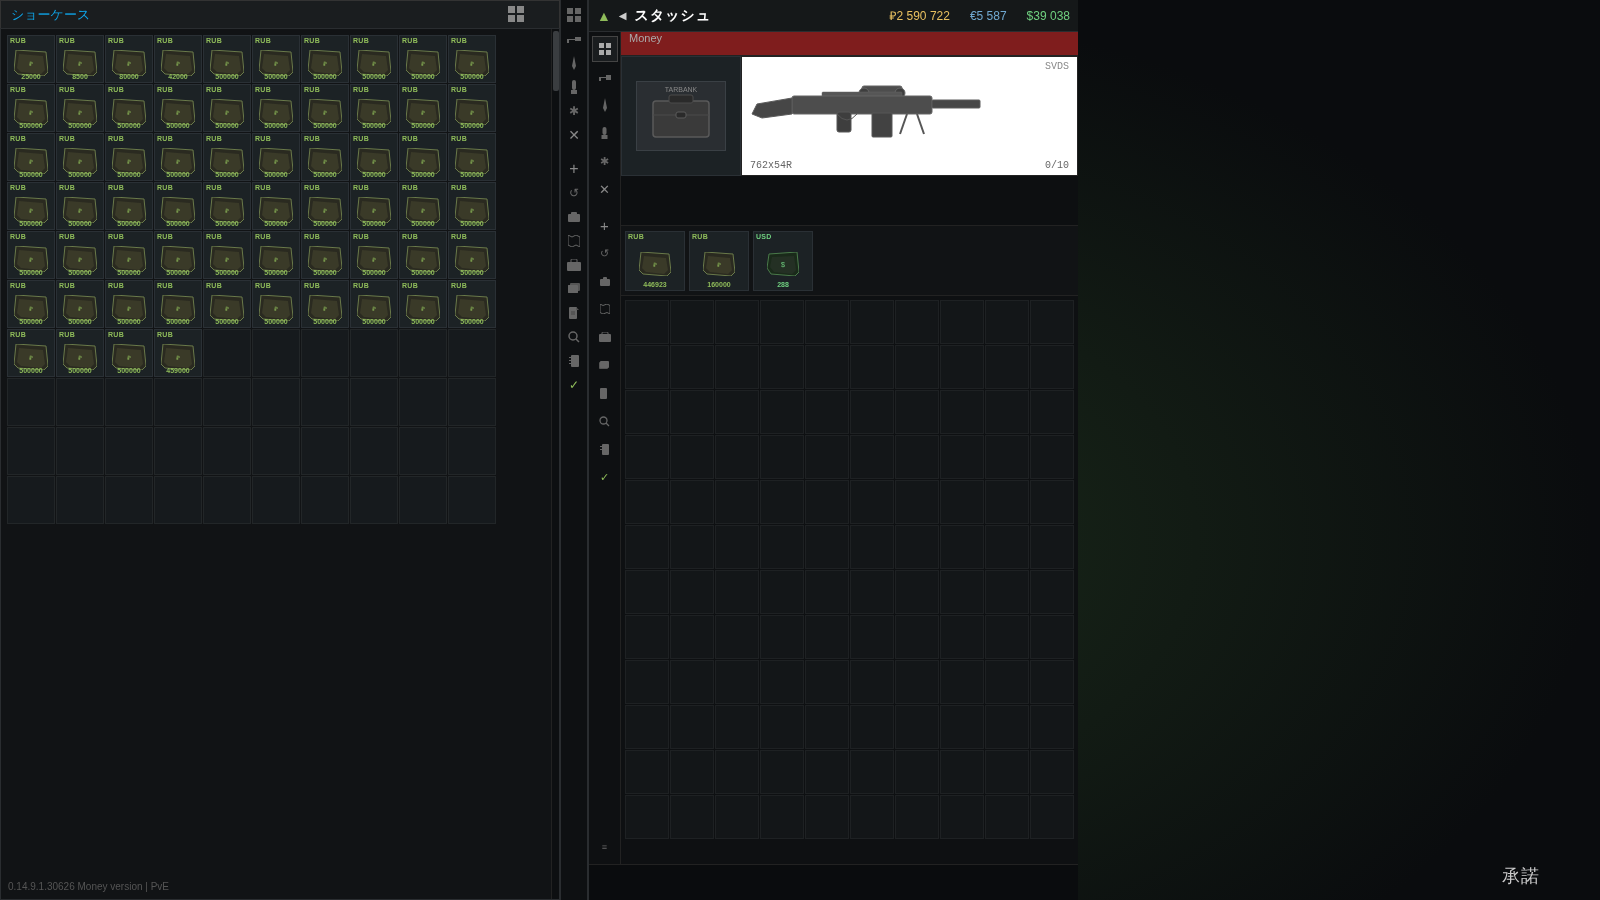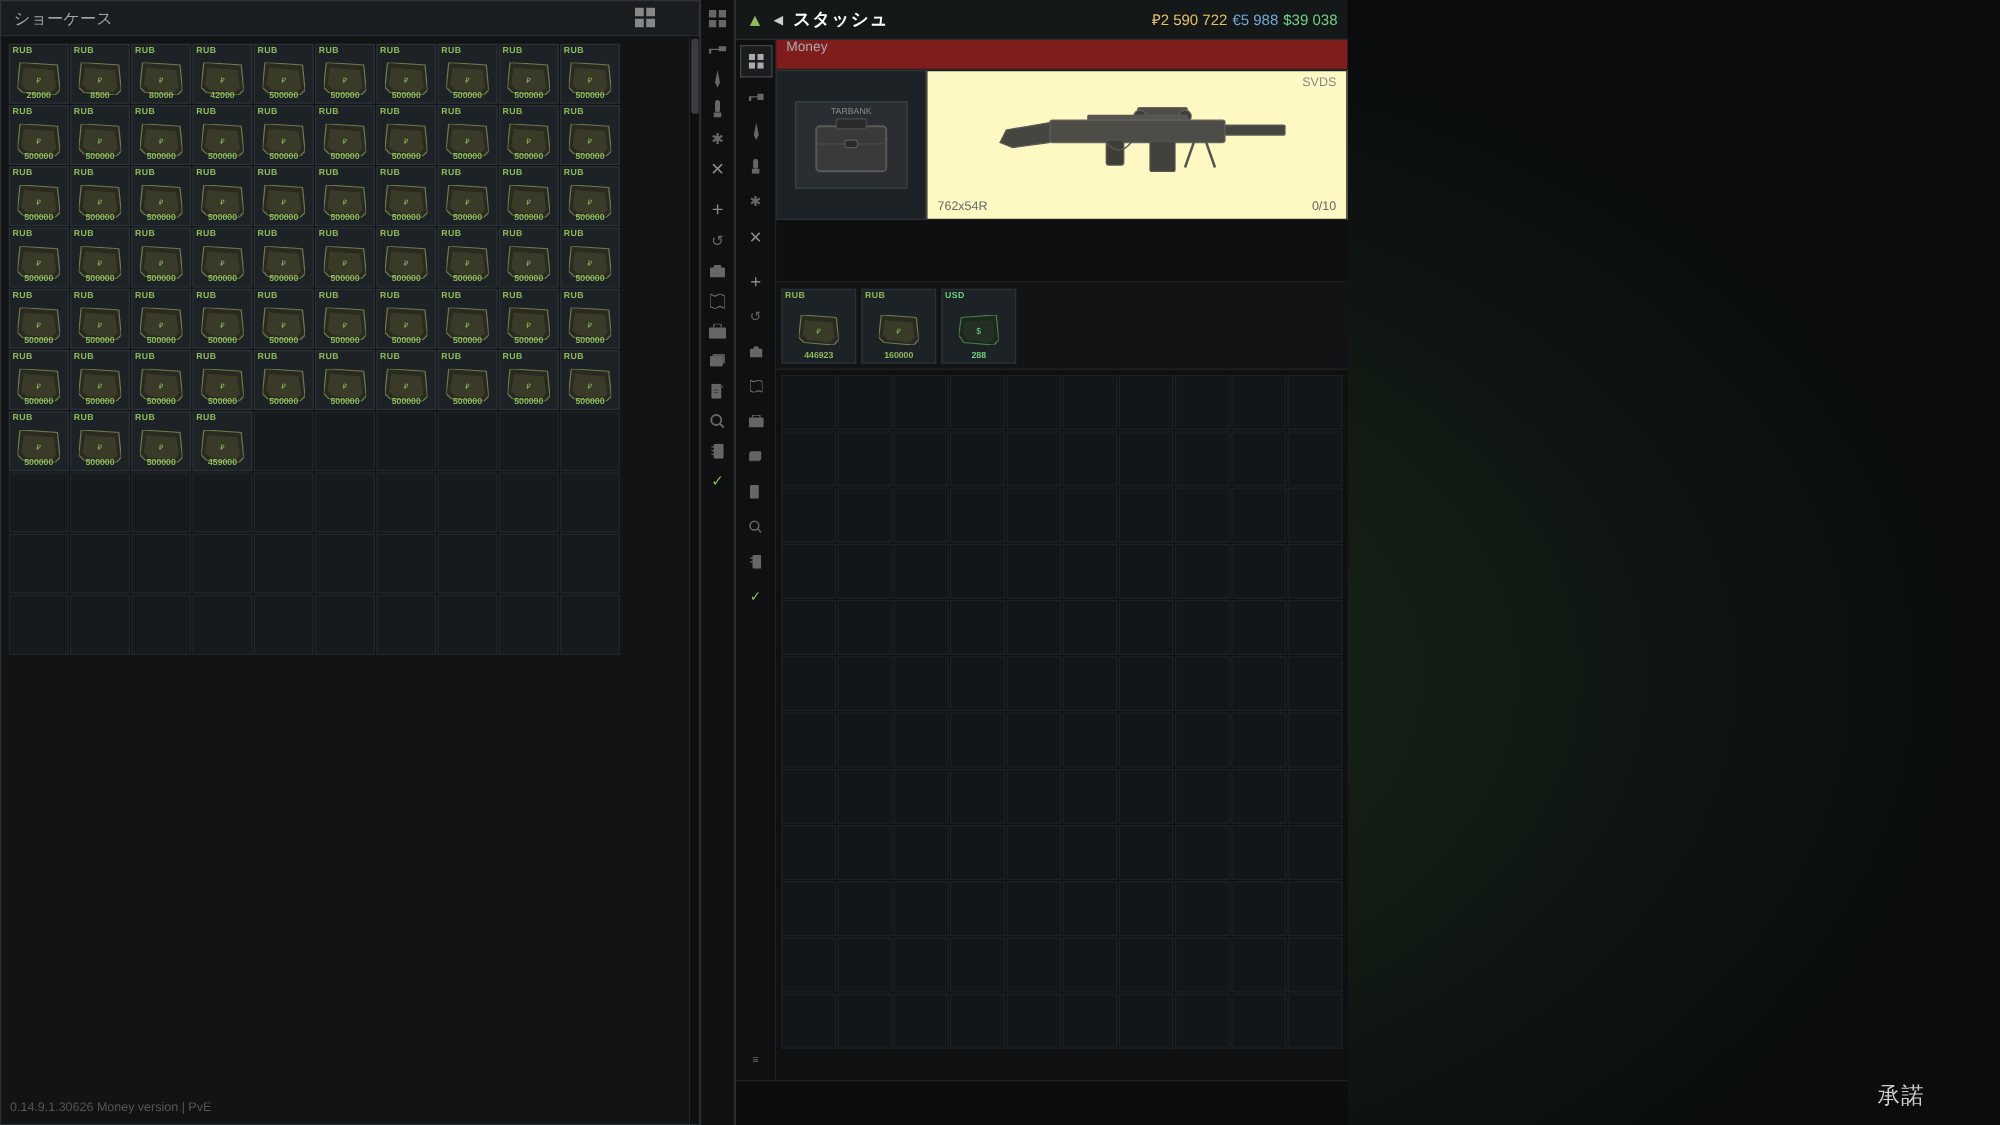--- a/index.html
+++ b/index.html
@@ -35,21 +35,21 @@
       display: flex;
       flex-direction: column;
       position: relative;
     }
 
     .showcase-header {
       background: #1a1d1f;
       border: 1px solid #333;
       padding: 4px 10px;
       font-size: 13px;
-      color: #a3a3a3;
+      color: #0ea5e9;
       display: flex;
       align-items: center;
       gap: 8px;
       height: 28px;
       border-bottom: none;
     }
 
     .showcase-grid-container {
       background: #111315;
       border: 1px solid #2a2d30;
@@ -183,21 +183,21 @@
       border-bottom: 1px solid #2a2d30;
       display: flex;
       align-items: center;
       padding: 0 8px;
       gap: 8px;
     }
 
     .stash-currency {
       margin-left: auto;
       display: flex;
-      gap: 4px;
+      gap: 20px;
       align-items: center;
       font-size: 12px;
     }
 
     .currency-rub { color: #e8c060; }
     .currency-eur { color: #70a8d0; }
     .currency-usd { color: #70d080; }
 
     
     .stash-content {
@@ -1098,21 +1098,21 @@
 
 
   <div class="right-panel">
 
     <div class="stash-header">
       <span style="color:#8fbc5a; font-size:14px;">▲</span>
       <span style="color:#ccc; font-size:10px;">◀</span>
       <span style="color:#ffffff; font-size:14px; font-weight:bold; letter-spacing:1px;">スタッシュ</span>
       <div class="stash-currency">
         <span class="currency-rub">₽2 590 722</span>
-        <span class="currency-eur">€5 988</span>
+        <span class="currency-eur">€5 587</span>
         <span class="currency-usd">$39 038</span>
       </div>
     </div>
 
     <div class="stash-content">
 
       <div class="stash-sidebar">
         <div class="stash-sidebar-icon active">
           <svg width="12" height="12" viewBox="0 0 12 12" fill="#aaa">
             <rect x="0" y="0" width="5" height="5"></rect>
@@ -1202,21 +1202,21 @@
 
               <svg width="60" height="46" viewBox="0 0 60 46" fill="none">
                 <rect x="2" y="8" width="56" height="36" rx="3" fill="#3a3a3a" stroke="#5a5a5a" stroke-width="1.5"></rect>
                 <rect x="18" y="2" width="24" height="8" rx="2" fill="#2a2a2a" stroke="#4a4a4a" stroke-width="1"></rect>
                 <line x1="2" y1="22" x2="58" y2="22" stroke="#4a4a4a" stroke-width="1"></line>
                 <rect x="25" y="19" width="10" height="6" rx="2" fill="#2a2a2a" stroke="#5a5a5a" stroke-width="1"></rect>
               </svg>
             </div>
           </div>
 
-          <div class="weapon-preview" style="position:relative;flex:1;background:#fef9c3;display:flex;align-items:center;justify-content:center;">
+          <div class="weapon-preview" style="position:relative;flex:1;background:#ffffff;display:flex;align-items:center;justify-content:flex-start;font-family:Liberation Mono, monospace;">
             <span class="svds-label" style="position:absolute;top:4px;right:8px;font-size:10px;color:#888;">SVDS</span>
 
             <svg width="240" height="80" viewBox="0 0 240 80" fill="none" style="opacity:0.9;">
 
               <rect x="120" y="10" width="40" height="14" rx="2" fill="#3a3a3a" stroke="#555" stroke-width="1"></rect>
               <circle cx="122" cy="17" r="5" fill="#2a2a2a" stroke="#555" stroke-width="1"></circle>
               <circle cx="158" cy="17" r="5" fill="#2a2a2a" stroke="#555" stroke-width="1"></circle>
               <line x1="127" y1="17" x2="153" y2="17" stroke="#444" stroke-width="2"></line>
 
               <rect x="80" y="16" width="80" height="5" rx="1" fill="#444" stroke="#555" stroke-width="0.5"></rect>

